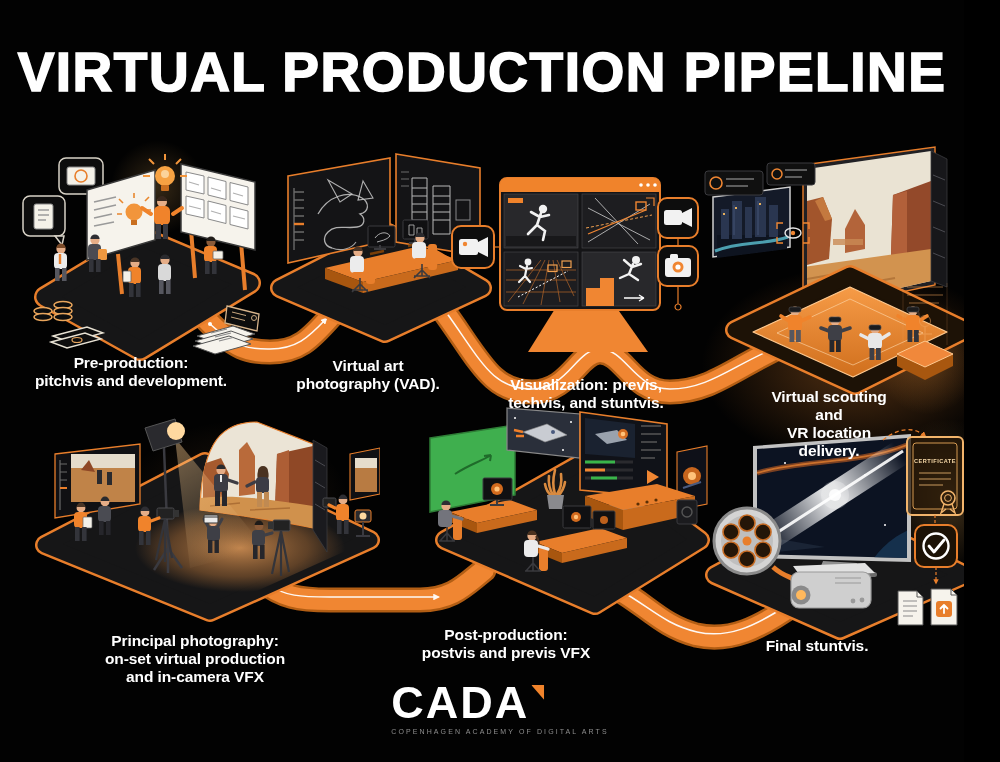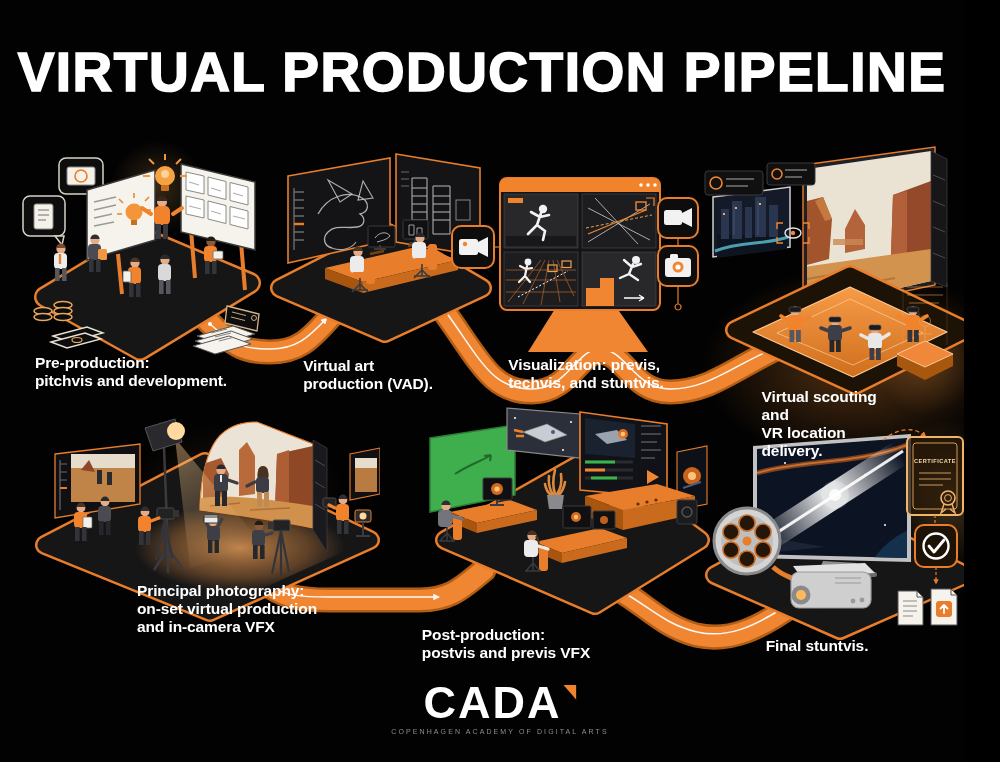--- a/index.html
+++ b/index.html
@@ -1,28 +1,28 @@
 <!DOCTYPE html>
 <html><head>
 <meta charset="utf-8">
 <style>
   html,body{margin:0;padding:0;background:#000;}
   #canvas{position:relative;width:964px;height:762px;background:#020202;overflow:hidden;
           font-family:"Liberation Sans",sans-serif;}
   .title{position:absolute;top:40px;left:0;right:0;text-align:center;color:#fff;
          font-weight:700;font-size:55px;letter-spacing:1.5px;-webkit-text-stroke:1.6px #fff;}
-  .label{position:absolute;transform:translateX(-50%);color:#fff;text-align:left;
+  .label{position:absolute;transform:translateX(-50%);color:#fff;text-align:center;
          font-weight:700;font-size:15.5px;line-height:1.17;letter-spacing:-.1px;
          white-space:pre-line;z-index:6;}
   .scene{position:absolute;z-index:3;}
   .scene svg{display:block;}
   #ribbons{position:absolute;left:0;top:0;z-index:2;}
   .glow{position:absolute;z-index:1;pointer-events:none;}
   .footer{position:absolute;left:500px;top:680px;transform:translateX(-50%);
-          text-align:center;z-index:6;color:#fff;}
+          text-align:left;z-index:6;color:#fff;}
   .cada{font-size:45px;font-weight:700;letter-spacing:2px;line-height:1;}
   .tri{display:inline-block;width:13px;height:15px;background:#F0832B;
        clip-path:polygon(0 0,100% 0,100% 100%);margin-left:2px;vertical-align:18px;}
   .tagline{margin-top:3px;font-size:7px;letter-spacing:2.1px;color:#8f8f8f;font-weight:400;}
 </style>
 </head>
 <body>
 
 <div id="canvas">
 
@@ -754,26 +754,26 @@
         <rect x="241" y="186" width="16" height="16" rx="3" fill="#E87E2B"></rect>
         <path d="M249,198 v-8 M249,190 l-3.5,3.5 M249,190 l3.5,3.5" stroke="#fff" stroke-width="1.8" fill="none" stroke-linecap="round"></path>
       </g>
     </g>
   </svg>
   </div>
 
   <div class="label" style="left:131px;top:354px;">Pre-production:
 pitchvis and development.</div>
   <div class="label" style="left:368px;top:357px;">Virtual art
-production (VAD).</div>
-  <div class="label" style="left:586px;top:356px;">Visualization: previs,
+photography (VAD).</div>
+  <div class="label" style="left:586px;top:376px;">Visualization: previs,
 techvis, and stuntvis.</div>
   <div class="label" style="left:829px;top:388px;">Virtual scouting and
 VR location delivery.</div>
-  <div class="label" style="left:195px;top:582px;margin-left:32px;">Principal photography:
+  <div class="label" style="left:195px;top:632px;">Principal photography:
 on-set virtual production
 and in-camera VFX</div>
   <div class="label" style="left:506px;top:626px;">Post-production:
 postvis and previs VFX</div>
   <div class="label" style="left:817px;top:637px;">Final stuntvis.</div>
 
   <div class="footer">
     <div class="cada">
       <span>CADA</span><span class="tri"></span>
     </div>

